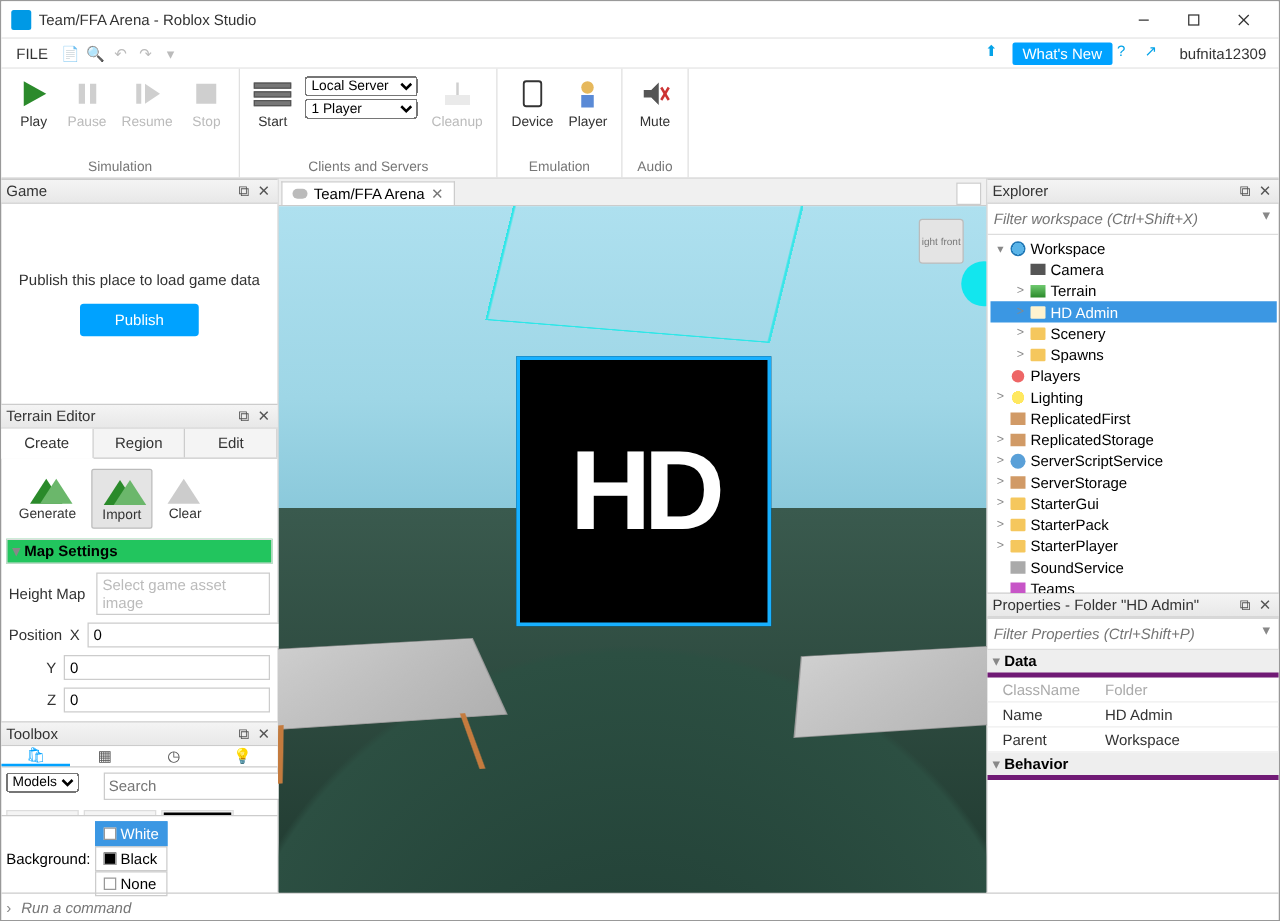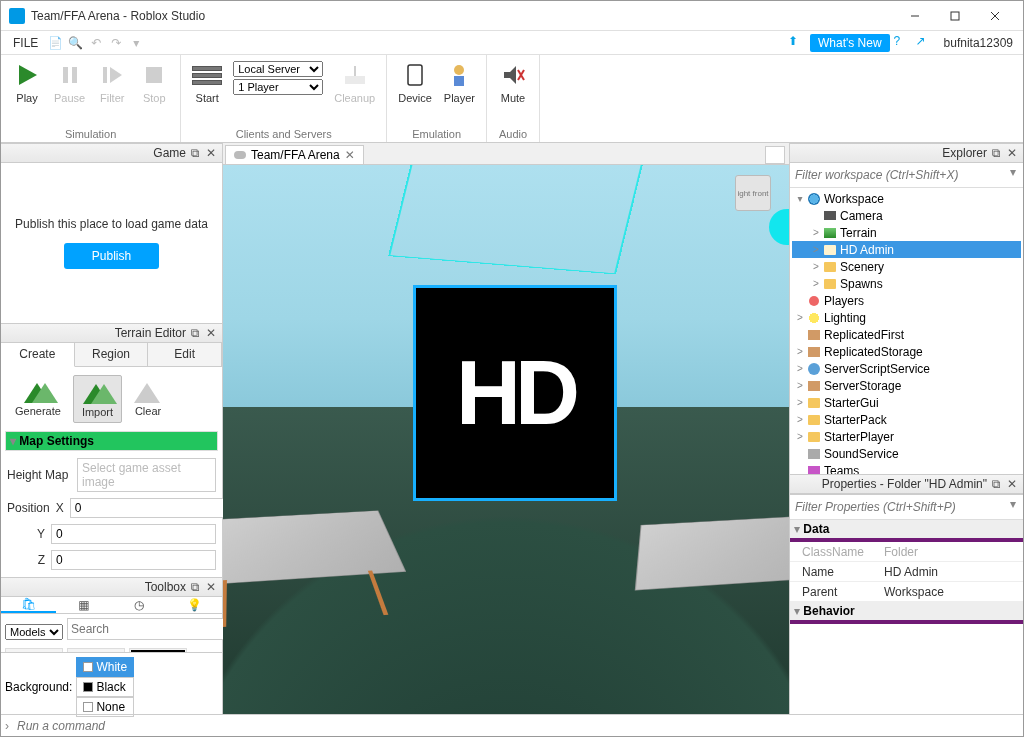--- a/index.html
+++ b/index.html
@@ -41,21 +41,21 @@
 .server-rows div { height: 5px; background: #777; border: 1px solid #555; }
 
 
 .main { flex: 1; display: flex; min-height: 0; }
 .leftcol { width: 222px; display: flex; flex-direction: column; border-right: 1px solid #ccc; }
 .centercol { flex: 1; display: flex; flex-direction: column; min-width: 0; }
 .rightcol { width: 234px; display: flex; flex-direction: column; border-left: 1px solid #ccc; }
 
 
 .panel-title { height: 20px; background: linear-gradient(#f4f4f4,#e8e8e8); border-top: 1px solid #ccc; border-bottom: 1px solid #ccc; display: flex; align-items: center; padding: 0 4px; }
-.panel-title .ptext { flex: 1; text-align: right; color: #333; }
+.panel-title .ptext { flex: 1; text-align: left; color: #333; }
 .panel-title .pbtn { width: 14px; height: 14px; display: flex; align-items: center; justify-content: center; color: #555; margin-left: 2px; cursor: pointer; }
 
 
 .gamepanel { height: 160px; display: flex; flex-direction: column; align-items: center; justify-content: center; padding: 8px; }
 .gamepanel .msg { color: #333; text-align: center; margin-bottom: 12px; }
 .gamepanel .publish { background: #00a2ff; color: #fff; border: none; padding: 6px 28px; border-radius: 3px; cursor: pointer; }
 
 
 .terrain { flex: 0 0 auto; display: flex; flex-direction: column; }
 .terrain-tabs { display: flex; border-bottom: 1px solid #ccc; background: #f4f4f4; height: 24px; }
@@ -76,21 +76,21 @@
 .form-row .flabel { width: 64px; color: #333; }
 .form-row .finput { flex: 1; border: 1px solid #ccc; padding: 2px 4px; }
 .form-row .finput.placeholder { color: #bbb; }
 .form-row .xyz { width: 16px; color: #333; }
 
 
 .toolbox { flex: 1; display: flex; flex-direction: column; min-height: 0; }
 .toolbox-tabs { display: flex; border-bottom: 1px solid #ccc; height: 28px; background: #fff; }
 .toolbox-tabs .tb-tab { flex: 1; display: flex; align-items: center; justify-content: center; cursor: pointer; color: #555; }
 .toolbox-tabs .tb-tab.active { border-bottom: 2px solid #00a2ff; color: #00a2ff; }
-.toolbox-search { display: flex; gap: 4px; padding: 4px; align-items: flex-end; }
+.toolbox-search { display: flex; gap: 20px; padding: 4px; align-items: flex-start; }
 .toolbox-search select { width: 58px; font-size: 11px; }
 .toolbox-search input { flex: 1; border: 1px solid #ccc; padding: 3px; }
 .toolbox-search .sbtn { width: 24px; height: 22px; border: 1px solid #ccc; display: flex; align-items: center; justify-content: center; background: #fff; }
 .toolbox-items { flex: 1; display: flex; gap: 4px; padding: 4px; overflow: hidden; }
 .tb-item { width: 58px; height: 58px; background: #f4f4f4; border: 1px solid #ddd; position: relative; display: flex; align-items: center; justify-content: center; }
 .hd-tile { width: 54px; height: 54px; background: #000; color: #fff; display: flex; align-items: center; justify-content: center; font-weight: bold; font-size: 18px; }
 .toolbox-bg { border-top: 1px solid #ccc; padding: 4px; display: flex; align-items: center; gap: 4px; }
 .bg-chip { border: 1px solid #ccc; padding: 2px 6px; display: flex; align-items: center; gap: 3px; cursor: pointer; }
 .bg-chip.active { background: #3b97e3; color: #fff; border-color: #3b97e3; }
 .bg-sw { width: 10px; height: 10px; border: 1px solid #999; }
@@ -217,21 +217,21 @@
           </div>
           <div class="txt">Pause</div>
         </div>
       <div class="rbtn disabled">
           <div class="ico">
             <svg width="24" height="24">
               <rect x="3" y="4" width="4" height="16" fill="#888"></rect>
               <polygon points="10,4 22,12 10,20" fill="#888"></polygon>
             </svg>
           </div>
-          <div class="txt">Filter</div>
+          <div class="txt">Resume</div>
         </div>
       <div class="rbtn disabled">
           <div class="ico">
             <svg width="24" height="24">
               <rect x="4" y="4" width="16" height="16" fill="#888"></rect>
             </svg>
           </div>
           <div class="txt">Stop</div>
         </div>
     </div>

